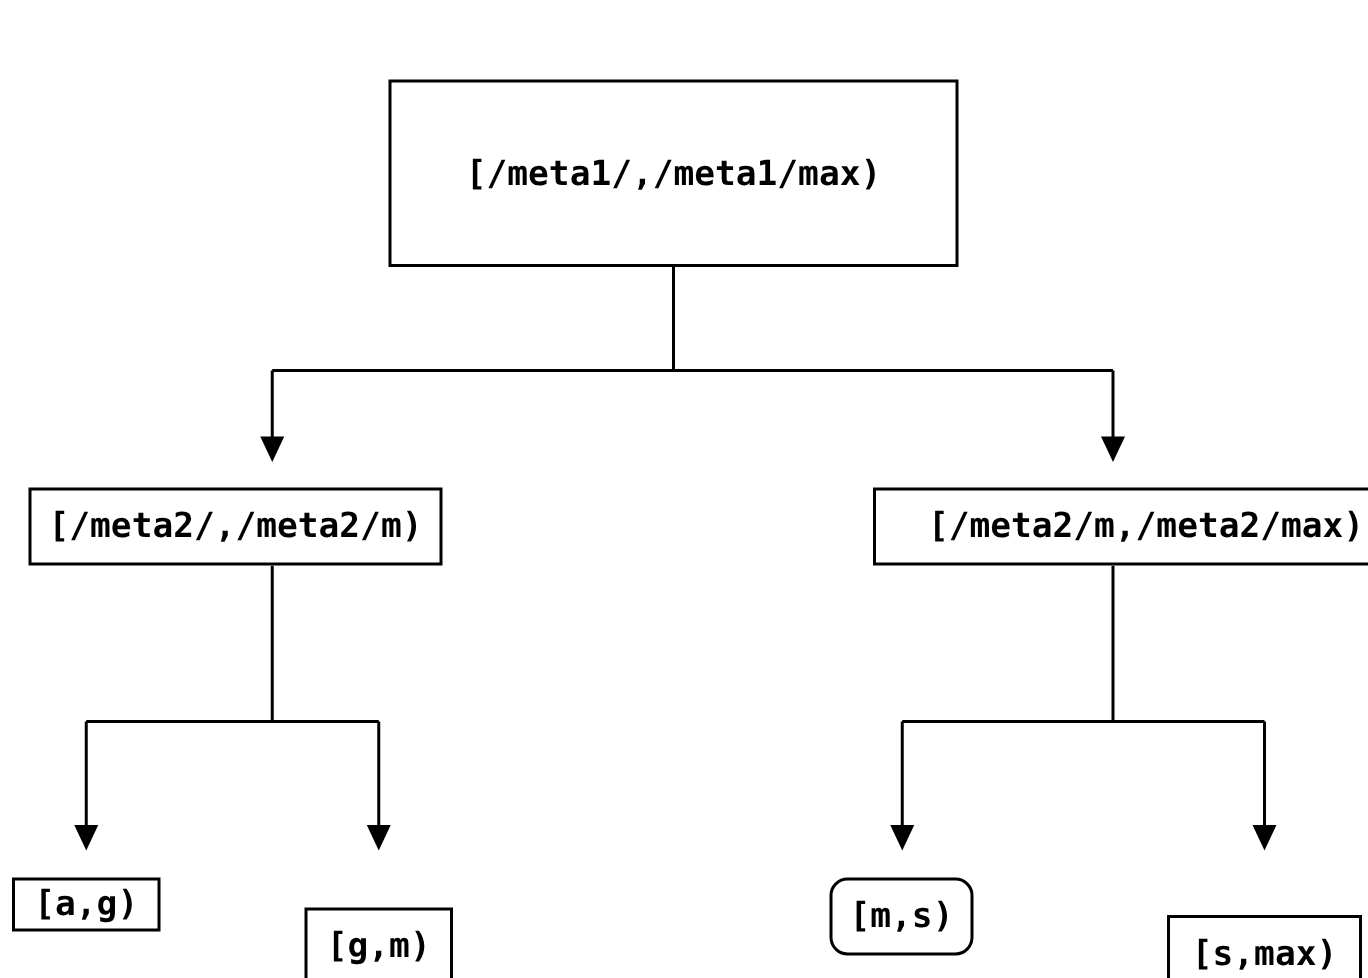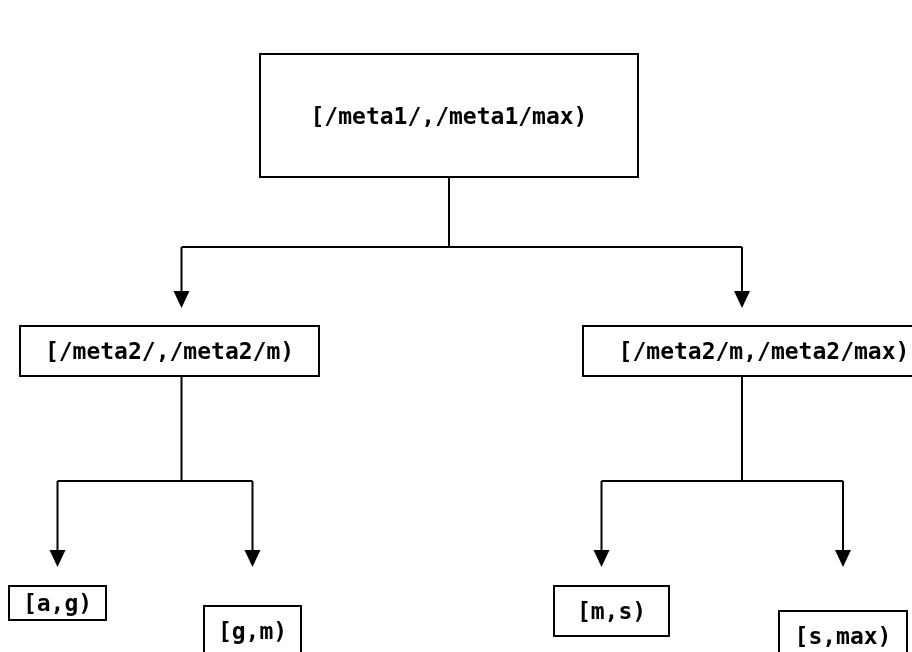--- a/index.html
+++ b/index.html
@@ -29,25 +29,25 @@
     background: #ffffff;
     display: flex;
     align-items: center;
     justify-content: center;
     font-size: 23px;
     font-weight: bold;
     color: #000000;
     white-space: nowrap;
   }
   .node-root   { left: 259px; top: 13px;  width: 380px; height: 125px; margin-top: 40px; }
-  .node-l2-left  { left: 19px;  top: 325px; width: 301px; height: 52px; }
+  .node-l2-left  { left: 19px;  top: 325px; width: 276px; height: 52px; }
   .node-l2-right { left: 582px; top: 325px; width: 364px; height: 52px; }
   .node-leaf-0 { left: 8px;   top: 585px; width: 99px;  height: 36px; }
   .node-leaf-1 { left: 203px; top: 585px; width: 99px;  height: 52px; margin-top: 20px; }
-  .node-leaf-2 { left: 553px; top: 585px; width: 117px;  height: 52px; }
+  .node-leaf-2 { left: 553px; top: 585px; width: 96px;  height: 52px; border-radius: 12px; }
   .node-leaf-3 { left: 778px; top: 610px; width: 130px; height: 52px; }
   .edge {
     stroke: #000000;
     stroke-width: 2;
     fill: none;
   }
   .arrowhead {
     fill: #000000;
     stroke: none;
   }

